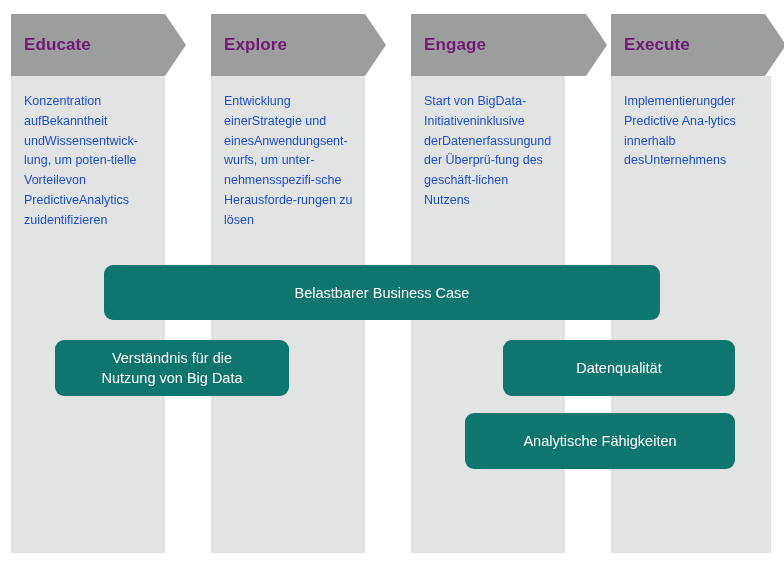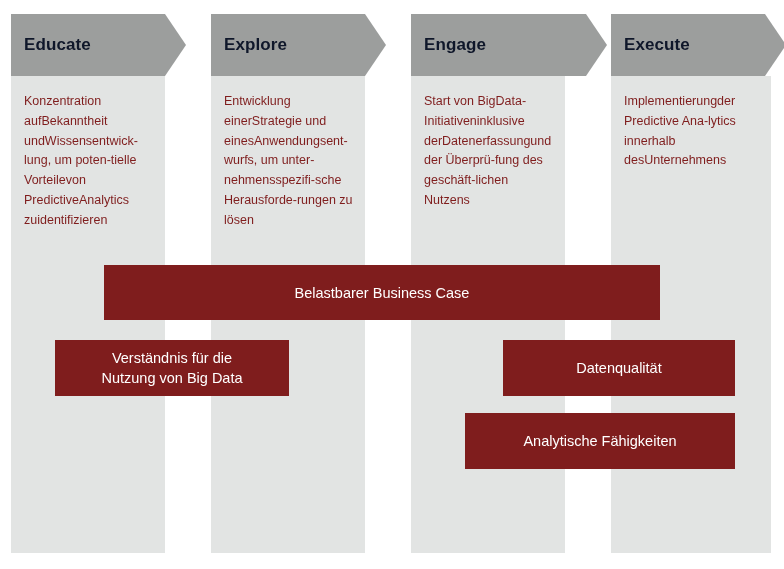--- a/index.html
+++ b/index.html
@@ -37,47 +37,48 @@
     clip-path: polygon(0 0, calc(100% - 21px) 0, 100% 50%, calc(100% - 21px) 100%, 0 100%);
   }
   .phase-title {
     position: absolute;
     left: 13px;
     top: 0;
     height: 62px;
     line-height: 62px;
     font-size: 17px;
     font-weight: bold;
-    color: #0f172a;
+    color: #701a75;
     letter-spacing: 0.1px;
     white-space: nowrap;
   }
 
   
   .phase-body {
     position: absolute;
     font-size: 12.5px;
     line-height: 19.8px;
-    color: #7f1d1d;
+    color: #1d4ed8;
     width: 124px;
   }
 
   
   .enabler {
     position: absolute;
-    background: #7f1d1d;
+    background: #0f766e;
     color: #ffffff;
     font-size: 14.5px;
     line-height: 20px;
     display: flex;
     align-items: center;
     justify-content: center;
     text-align: center;
     box-sizing: border-box;
     padding: 0 8px;
+    border-radius: 9px;
   }
   .enabler span { display: block; }
 </style>
 </head>
 <body>
 
 <div id="stage">
 
   <div class="column" style="left:11px; top:76px; width:154px; height:477px;"></div>
   <div class="column" style="left:211px; top:76px; width:154px; height:477px;"></div>

